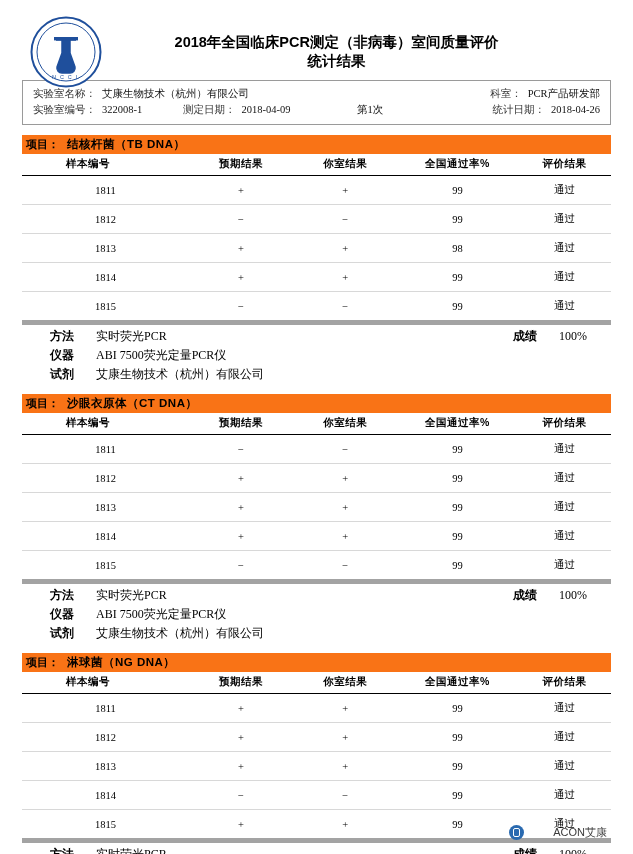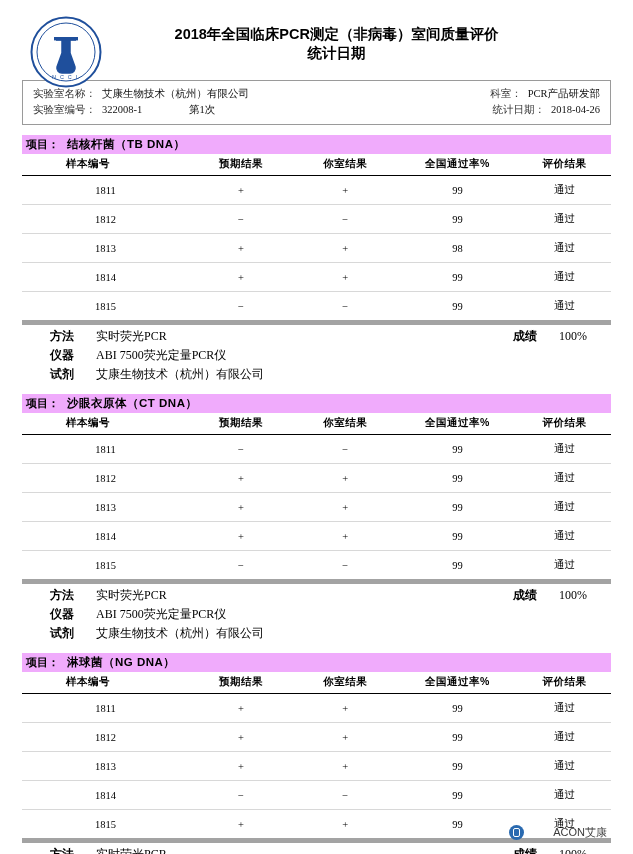--- a/index.html
+++ b/index.html
@@ -51,21 +51,21 @@
     font-weight: bold;
     letter-spacing: 2px;
     line-height: 26px;
     margin-top: 2px;
   }
   .report-title {
     font-family: "Liberation Sans", sans-serif;
     font-size: 14.5px;
     font-weight: bold;
     line-height: 20px;
-    margin-top: 10px;
+    margin-top: 18px;
   }
   .report-subtitle {
     font-family: "Liberation Sans", sans-serif;
     font-size: 14.5px;
     font-weight: bold;
     line-height: 19px;
   }
 
   
   .info-box {
@@ -91,21 +91,21 @@
   }
   .r1-c1 { width: 260px; }
   .r2-c1 { width: 150px; }
   .r2-c2 { width: 168px; }
   .r2-c3 { width: 92px; }
   .spacer-right { margin-left: auto; }
 
   
   .section { margin-top: 10px; }
   .section-bar {
-    background: #f0abfc;
+    background: #f97316;
     height: 19px;
     display: flex;
     align-items: center;
     padding-left: 4px;
     box-sizing: border-box;
   }
   .section-bar .lbl {
     font-size: 11px;
     font-weight: bold;
     font-family: "Liberation Sans", sans-serif;
@@ -224,40 +224,44 @@
       <svg width="72" height="72" viewBox="0 0 72 72">
         <circle cx="36" cy="36" r="34.5" fill="#ffffff" stroke="#1f4f9c" stroke-width="2"></circle>
         <circle cx="36" cy="36" r="29" fill="#ffffff" stroke="#1f4f9c" stroke-width="1"></circle>
         <path d="M26 24 h6 v13 l-5 14 a5 5 0 0 0 5 6 h8 a5 5 0 0 0 5 -6 l-5 -14 v-13 h6" fill="#1f4f9c" stroke="#1f4f9c" stroke-width="1.5" stroke-linejoin="round"></path>
         <rect x="24" y="21" width="24" height="3.4" fill="#1f4f9c"></rect>
         <text x="36" y="63" font-size="5.5" fill="#1f4f9c" text-anchor="middle" font-family="Liberation Sans, sans-serif" letter-spacing="1.2">N C C L</text>
       </svg>
     </div>
     <div class="header-text">
       <div class="report-title">2018年全国临床PCR测定（非病毒）室间质量评价</div>
-      <div class="report-subtitle">统计日期</div>
+      <div class="report-subtitle">统计结果</div>
     </div>
   </div>
 
   <div class="info-box">
     <div class="info-row">
       <div class="info-cell r1-c1">
         <span class="info-label">实验室名称：</span>
         <span class="info-value">艾康生物技术（杭州）有限公司</span>
       </div>
       <div class="info-cell spacer-right">
         <span class="info-label">科室：</span>
         <span class="info-value">PCR产品研发部</span>
       </div>
     </div>
     <div class="info-row">
       <div class="info-cell r2-c1">
         <span class="info-label">实验室编号：</span>
         <span class="info-value">322008-1</span>
       </div>
+      <div class="info-cell r2-c2">
+        <span class="info-label">测定日期：</span>
+        <span class="info-value">2018-04-09</span>
+      </div>
       <div class="info-cell r2-c3">
         <span class="info-value">第1次</span>
       </div>
       <div class="info-cell spacer-right">
         <span class="info-label">统计日期：</span>
         <span class="info-value">2018-04-26</span>
       </div>
     </div>
   </div>
 

